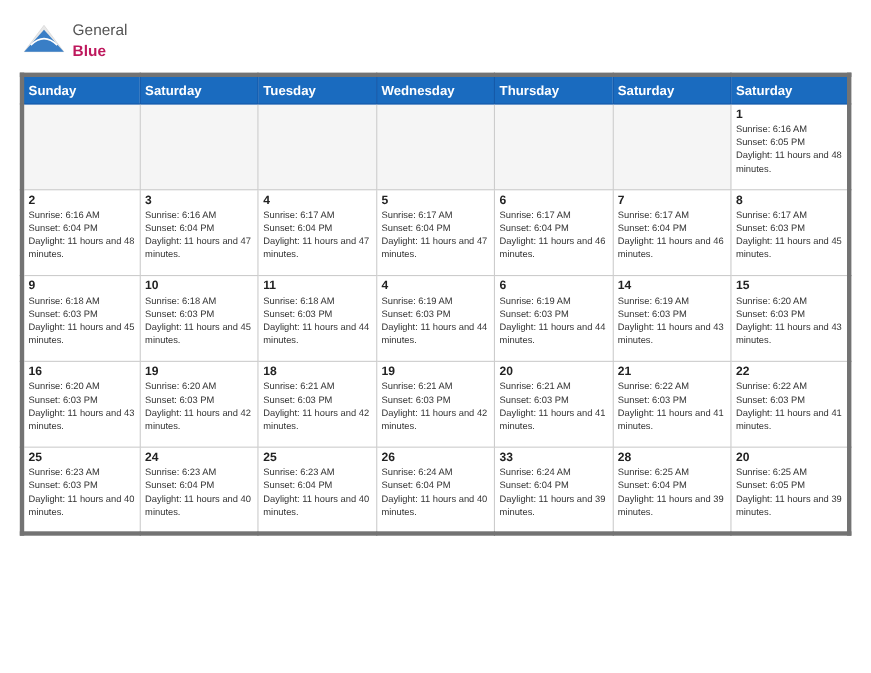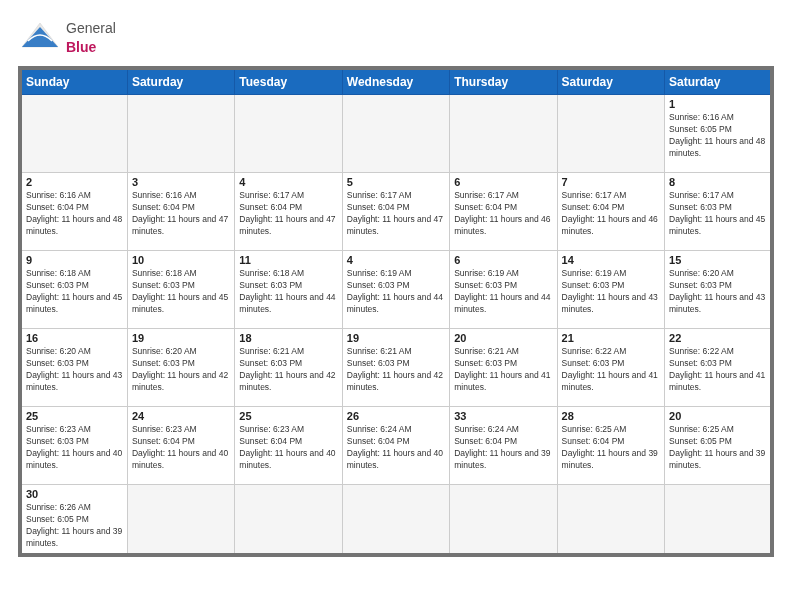--- a/index.html
+++ b/index.html
@@ -305,29 +305,15 @@
 Sunset: 6:04 PM
 Daylight: 11 hours and 39 minutes.</div>
           </td>
           <td>
             <div class="day-num">20</div>
             <div class="day-info" style="white-space: pre-line;">Sunrise: 6:25 AM
 Sunset: 6:05 PM
 Daylight: 11 hours and 39 minutes.</div>
           </td>
         </tr>
-        <tr>
-          <td class="last-row">
-            <div class="day-num">30</div>
-            <div class="day-info" style="white-space: pre-line;">Sunrise: 6:26 AM
-Sunset: 6:05 PM
-Daylight: 11 hours and 39 minutes.</div>
-          </td>
-          <td class="empty last-row"></td>
-          <td class="empty last-row"></td>
-          <td class="empty last-row"></td>
-          <td class="empty last-row"></td>
-          <td class="empty last-row"></td>
-          <td class="empty last-row"></td>
-        </tr>
       </tbody>
   </table>
 </div>
 
 </body></html>

